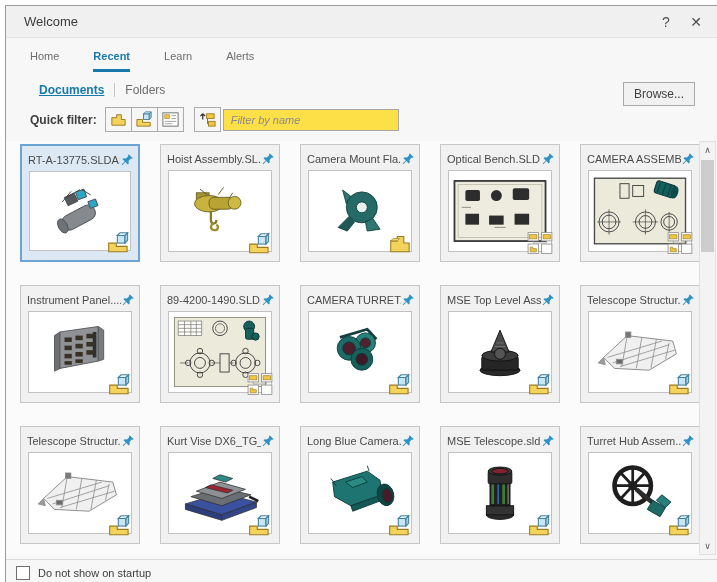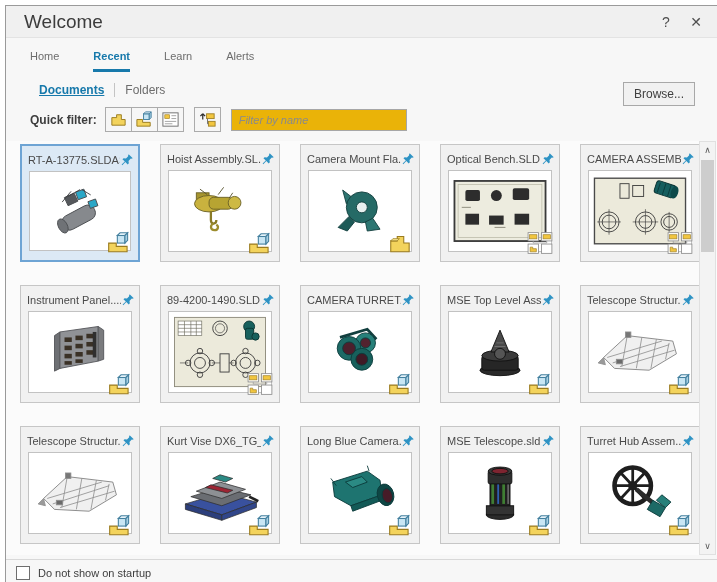--- a/index.html
+++ b/index.html
@@ -1,38 +1,38 @@
 <!DOCTYPE html>
 <html><head>
 <meta charset="utf-8">
 <style>
   html,body{margin:0;padding:0;background:#ffffff;font-family:"Liberation Sans",sans-serif;}
   .stage{padding:5px;}
   .dialog{width:717px;height:582px;box-sizing:border-box;background:#f7f7f7;border:1px solid #9a9a9a;position:relative;overflow:hidden;}
   
   .titlebar{height:32px;background:#f0f0f0;border-bottom:1px solid #e3e3e3;display:flex;align-items:center;padding:0 10px 0 18px;box-sizing:border-box;}
-  .titlebar .title{flex:1;font-size:19px;color:#3c3c3c;}
+  .titlebar .title{flex:1;font-size:13px;color:#3c3c3c;}
   .win-btn{width:30px;text-align:center;color:#4f4f4f;font-size:14px;cursor:default;}
   
   .tabbar{display:flex;gap:34px;padding-left:24px;margin-top:12px;}
   .tab{font-size:11px;color:#6d6d6d;padding-bottom:7px;border-bottom:3px solid transparent;cursor:default;}
   .tab.active{color:#1779ab;font-weight:bold;border-bottom-color:#1779ab;text-align:right;}
   
   .toolbar{display:flex;justify-content:space-between;align-items:flex-start;padding:10px 26px 0 24px;}
   .views{display:flex;align-items:center;gap:10px;height:16px;}
   .view-link{font-size:12px;color:#6d6d6d;cursor:default;}
   .view-link.active{color:#1779ab;font-weight:bold;text-decoration:underline;margin-left:9px;}
   .views .sep{width:1px;height:14px;background:#c4c4c4;}
   .qf-row{display:flex;align-items:center;margin-top:9px;}
   .qf-label{font-size:12px;font-weight:bold;color:#3d3d3d;margin-right:8px;}
   .qf-btn{width:27px;height:25px;border:1px solid #ababab;background:#f6f6f6;padding:0;display:flex;align-items:center;justify-content:center;box-sizing:border-box;}
   .qf-btn + .qf-btn{margin-left:-1px;}
   .qf-btn.standalone{margin-left:10px;}
   .qf-btn svg{width:19px;height:19px;display:block;}
-  .filter-input{margin-left:10px;width:176px;height:22px;border:1px solid #a6a6a6;font-size:11px;padding:0 7px;box-sizing:border-box;font-family:"Liberation Sans",sans-serif;background:#eab308;}
+  .filter-input{margin-left:2px;width:176px;height:22px;border:1px solid #a6a6a6;font-size:11px;padding:0 7px;box-sizing:border-box;font-family:"Liberation Sans",sans-serif;background:#fde047;}
   .filter-input::placeholder{font-style:italic;color:#8a8a8a;}
   .right-btns{display:flex;flex-direction:column;gap:5px;}
   .btn{width:72px;height:24px;border:1px solid #a8a8a8;background:#f1f1f1;font-size:12px;color:#3f3f3f;display:flex;align-items:center;justify-content:center;gap:10px;box-sizing:border-box;cursor:default;}
   .btn .caret{font-size:7px;color:#333;}
   
   .content{position:relative;margin-top:9px;height:414px;background:#fbfbfb;}
   .grid{position:absolute;left:14px;top:3px;display:grid;grid-template-columns:repeat(5,120px);grid-auto-rows:118px;column-gap:20px;row-gap:23px;}
   .tile{box-sizing:border-box;border:1px solid #c6c6c6;background:#f1f1f1;position:relative;cursor:default;}
   .tile.selected{border:2px solid #6ea4d4;background:#dce9f5;}
   .tile-head{height:21px;display:flex;align-items:center;padding:3px 4px 0 6px;}

